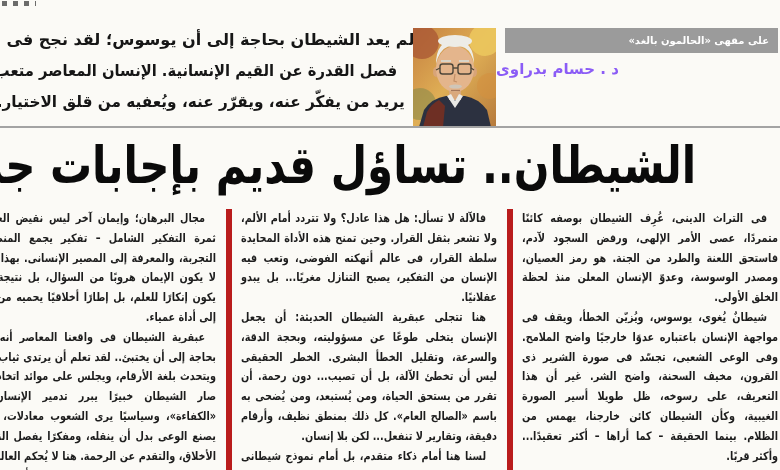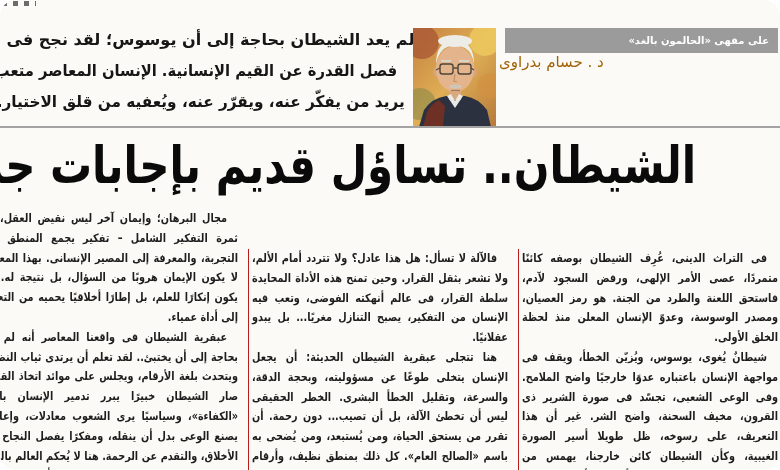--- a/index.html
+++ b/index.html
@@ -4,21 +4,20 @@
 <style>
   html, body { margin: 0; padding: 0; }
   #page {
     position: relative;
     width: 780px;
     height: 470px;
     overflow: hidden;
     background: #fbfaf6;
     font-family: "DejaVu Sans", sans-serif;
     color: #1b1b1b;
-    border-radius: 16px;
   }
 
   
   .corner-frag {
     position: absolute; top: 1px; left: 2px;
     width: 34px; height: 5px; opacity: .75;
     background: repeating-linear-gradient(90deg, #3c3c3c 0 5px, transparent 5px 11px);
   }
 
   
@@ -31,22 +30,22 @@
   .fitx { display: inline-block; white-space: nowrap; }
 
   
   .photo {
     position: absolute; left: 413px; top: 28px; width: 83px; height: 99px;
     overflow: hidden;
   }
 
   
   .byline {
-    position: absolute; left: 499px; top: 48px; width: 120px;
-    direction: rtl; text-align: left; font-weight: normal; color: #a16207;
+    position: absolute; left: 499px; top: 55px; width: 120px;
+    direction: rtl; text-align: left; font-weight: bold; color: #8b5cf6;
   }
   .byline .name { font-size: 15px; line-height: 28px; white-space: nowrap; }
   .byline .role { font-size: 15px; line-height: 26px; }
 
   
   .label-bar {
     position: absolute; left: 505px; top: 28px; width: 273px; height: 25px;
     box-sizing: border-box; padding: 0 9px 0 12px;
     direction: rtl; text-align: right;
     font-size: 10px; font-weight: bold; line-height: 25px;
@@ -64,21 +63,21 @@
   .headline {
     font-size: 51px; font-weight: bold; color: #0a0a0a; line-height: 74px;
   }
 
   
   .body-cols {
     position: absolute; top: 209px; right: 2px; width: 808px; height: 261px;
     display: flex; direction: rtl; overflow: hidden;
   }
   .col { box-sizing: content-box; width: 256px; flex: 0 0 auto; }
-  .col.c0, .col.c1 { border-left: 1px solid #b91c1c; padding-left: 3px; margin-top: 40px; }
+  .col.c0, .col.c1 { border-left: 6px solid #b91c1c; padding-left: 9px; }
   .col.c1, .col.c2 { padding-right: 10px; }
   .col-inner {
     width: 304px;
     transform: scaleX(0.842);
     transform-origin: top right;
     direction: rtl;
   }
   .col-inner p {
     margin: 0; text-indent: 13px; text-align: justify;
     font-size: 11.5px; font-weight: bold; line-height: 19.8px; color: #1d1d1d;

